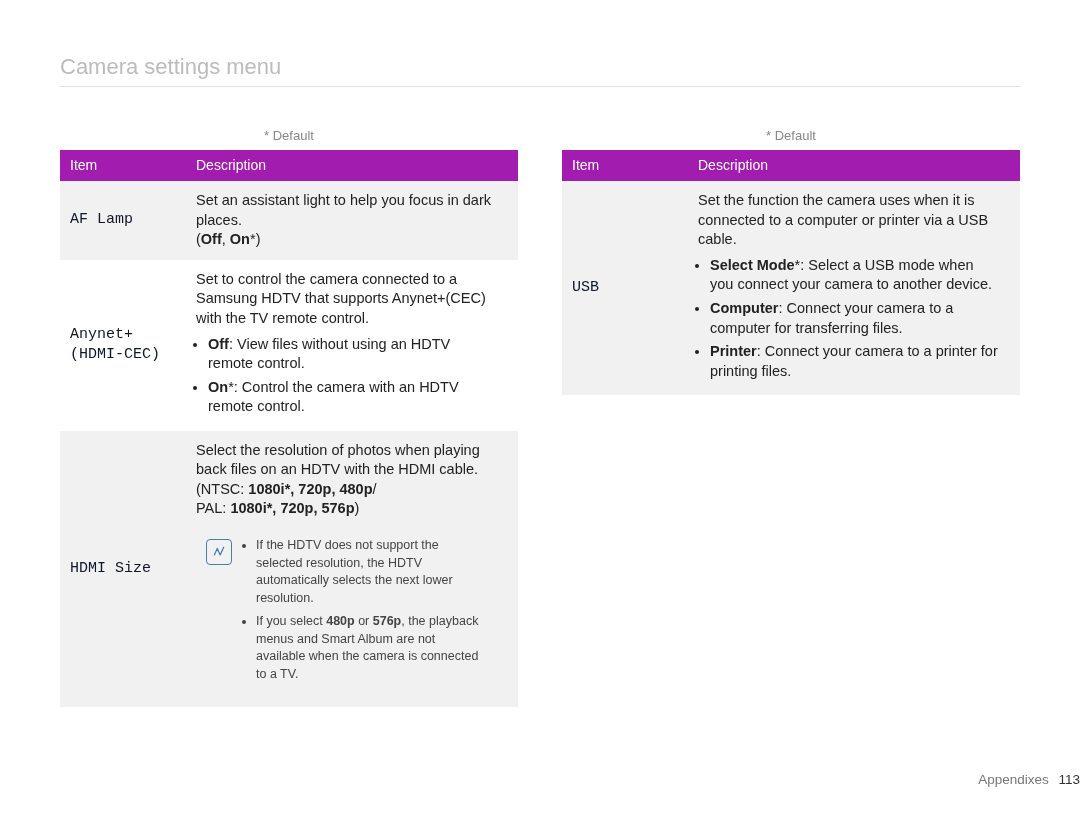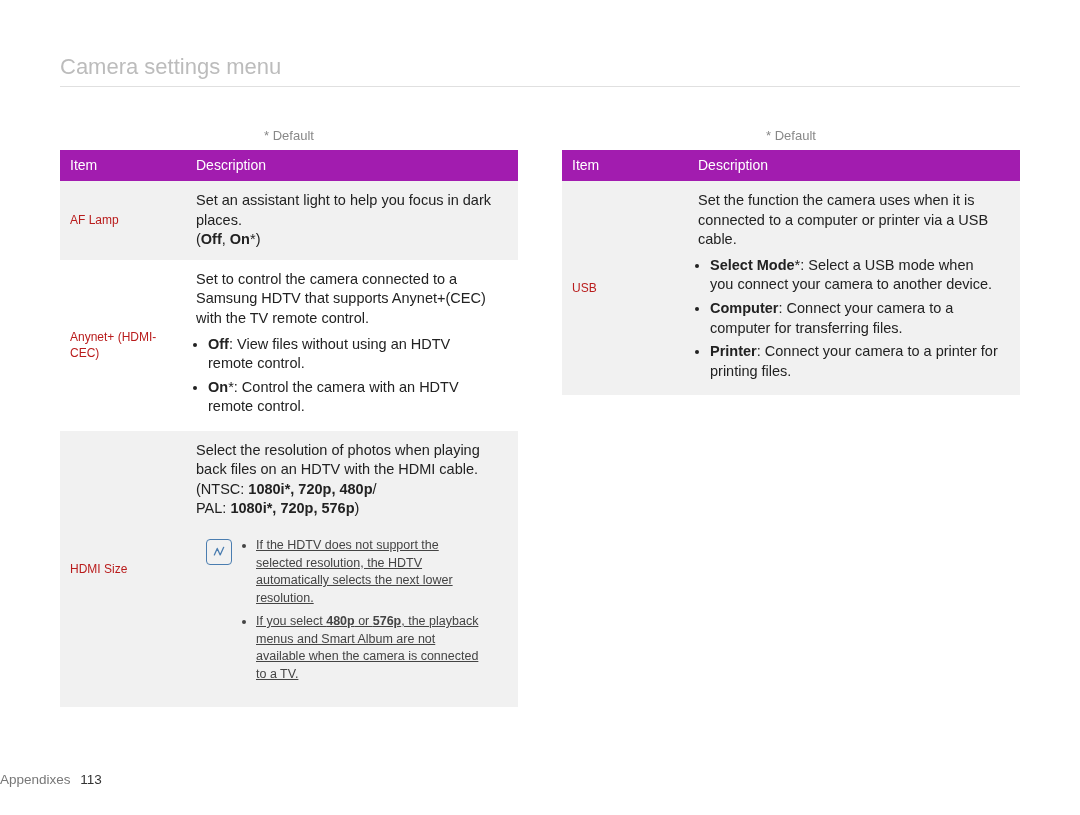--- a/index.html
+++ b/index.html
@@ -62,42 +62,42 @@
     width: 96px;
   }
   table.settings td {
     vertical-align: middle;
     padding: 10px 20px 10px 10px;
   }
   table.settings tbody tr.alt td {
     background: #f1f1f1;
   }
   table.settings td.item {
-    color: #b91c1c;
+    color: #0f172a;
     white-space: normal;
-    font-size: 12px;
+    font-size: 15px;
     width: 96px;
+    font-family: Liberation Mono, monospace;
   }
   ul.bullets {
     margin: 6px 0 0 0;
     padding: 0 0 0 12px;
     list-style: disc;
   }
   ul.bullets li {
     margin-bottom: 4px;
   }
   .b { font-weight: 600; }
   .note-box {
     display: flex;
     margin-top: 10px;
     padding: 8px 10px;
     background: transparent;
     font-size: 12px;
     color: #444;
-    text-decoration: underline;
   }
   .note-icon {
     flex: 0 0 24px;
     width: 24px;
     height: 24px;
     border: 1px solid #4a7db0;
     border-radius: 4px;
     display: flex;
     align-items: center;
     justify-content: center;
@@ -112,21 +112,21 @@
     font-size: 12.5px;
     line-height: 1.4;
   }
   .note-list li { margin-bottom: 6px; }
   .note-list .b { font-weight: 600; }
   .footer {
     position: absolute;
     bottom: 26px;
     left: 0;
     width: 100%;
-    text-align: left;
+    text-align: right;
     font-size: 13.5px;
     color: #777;
   }
   .footer .pnum { color: #333; margin-left: 6px; }
 </style>
 </head>
 <body>
 
 <div class="page">
   <h1 class="page-title">Camera settings menu</h1>

